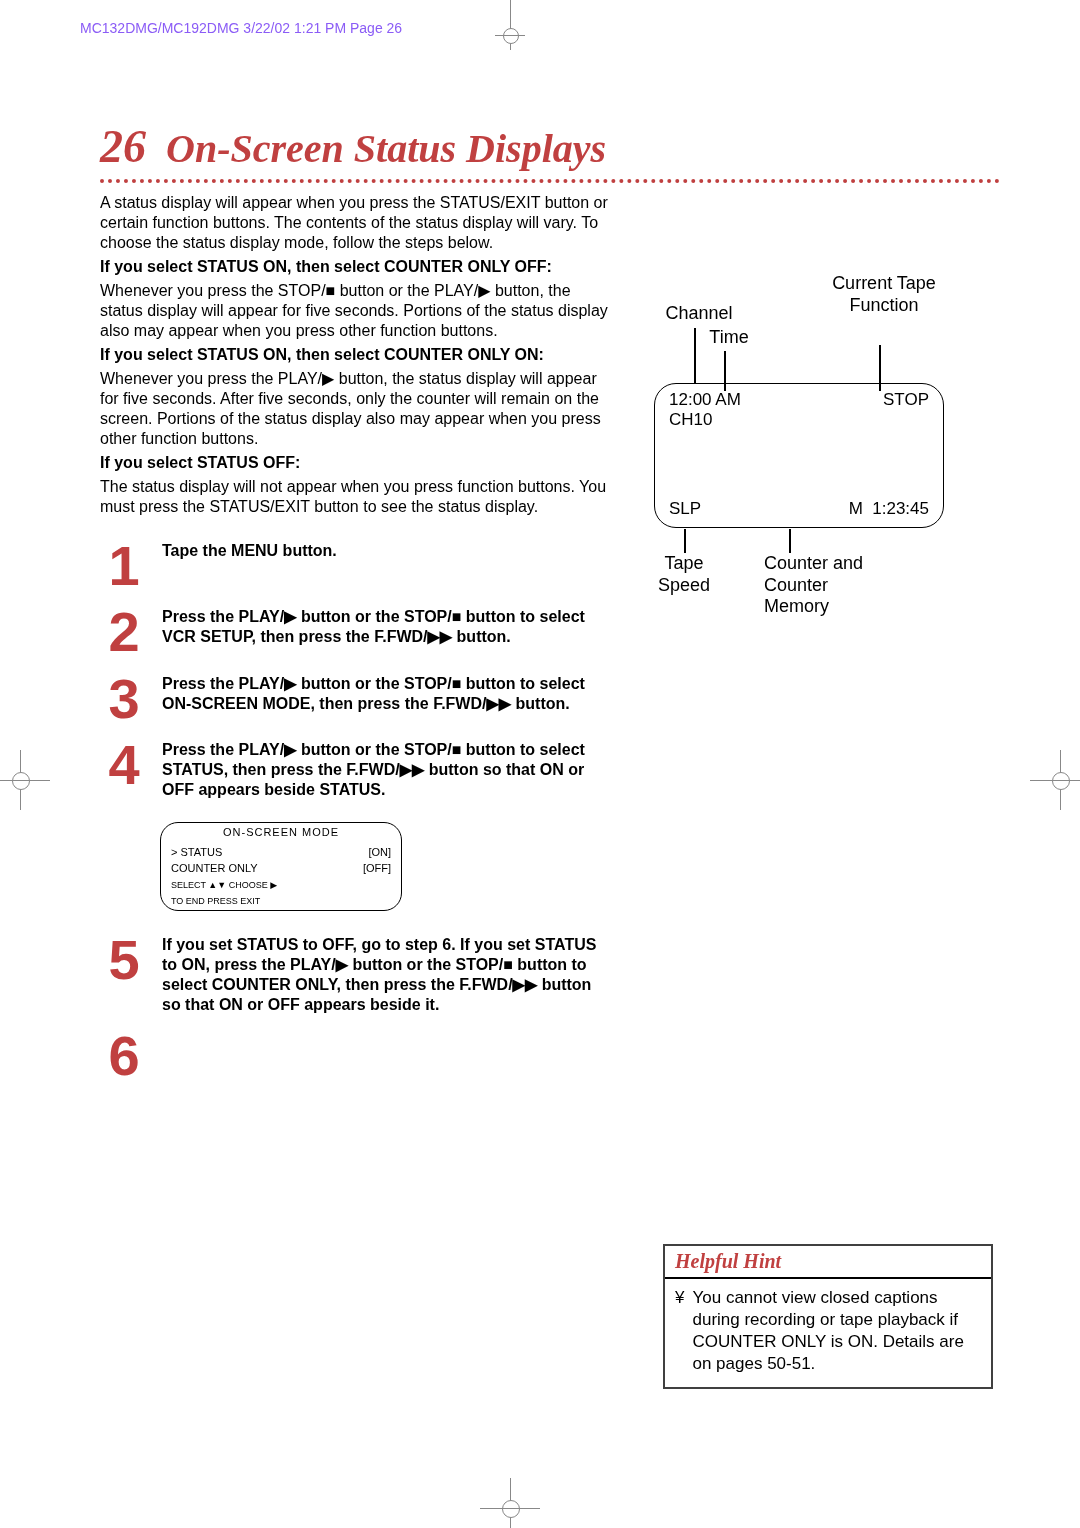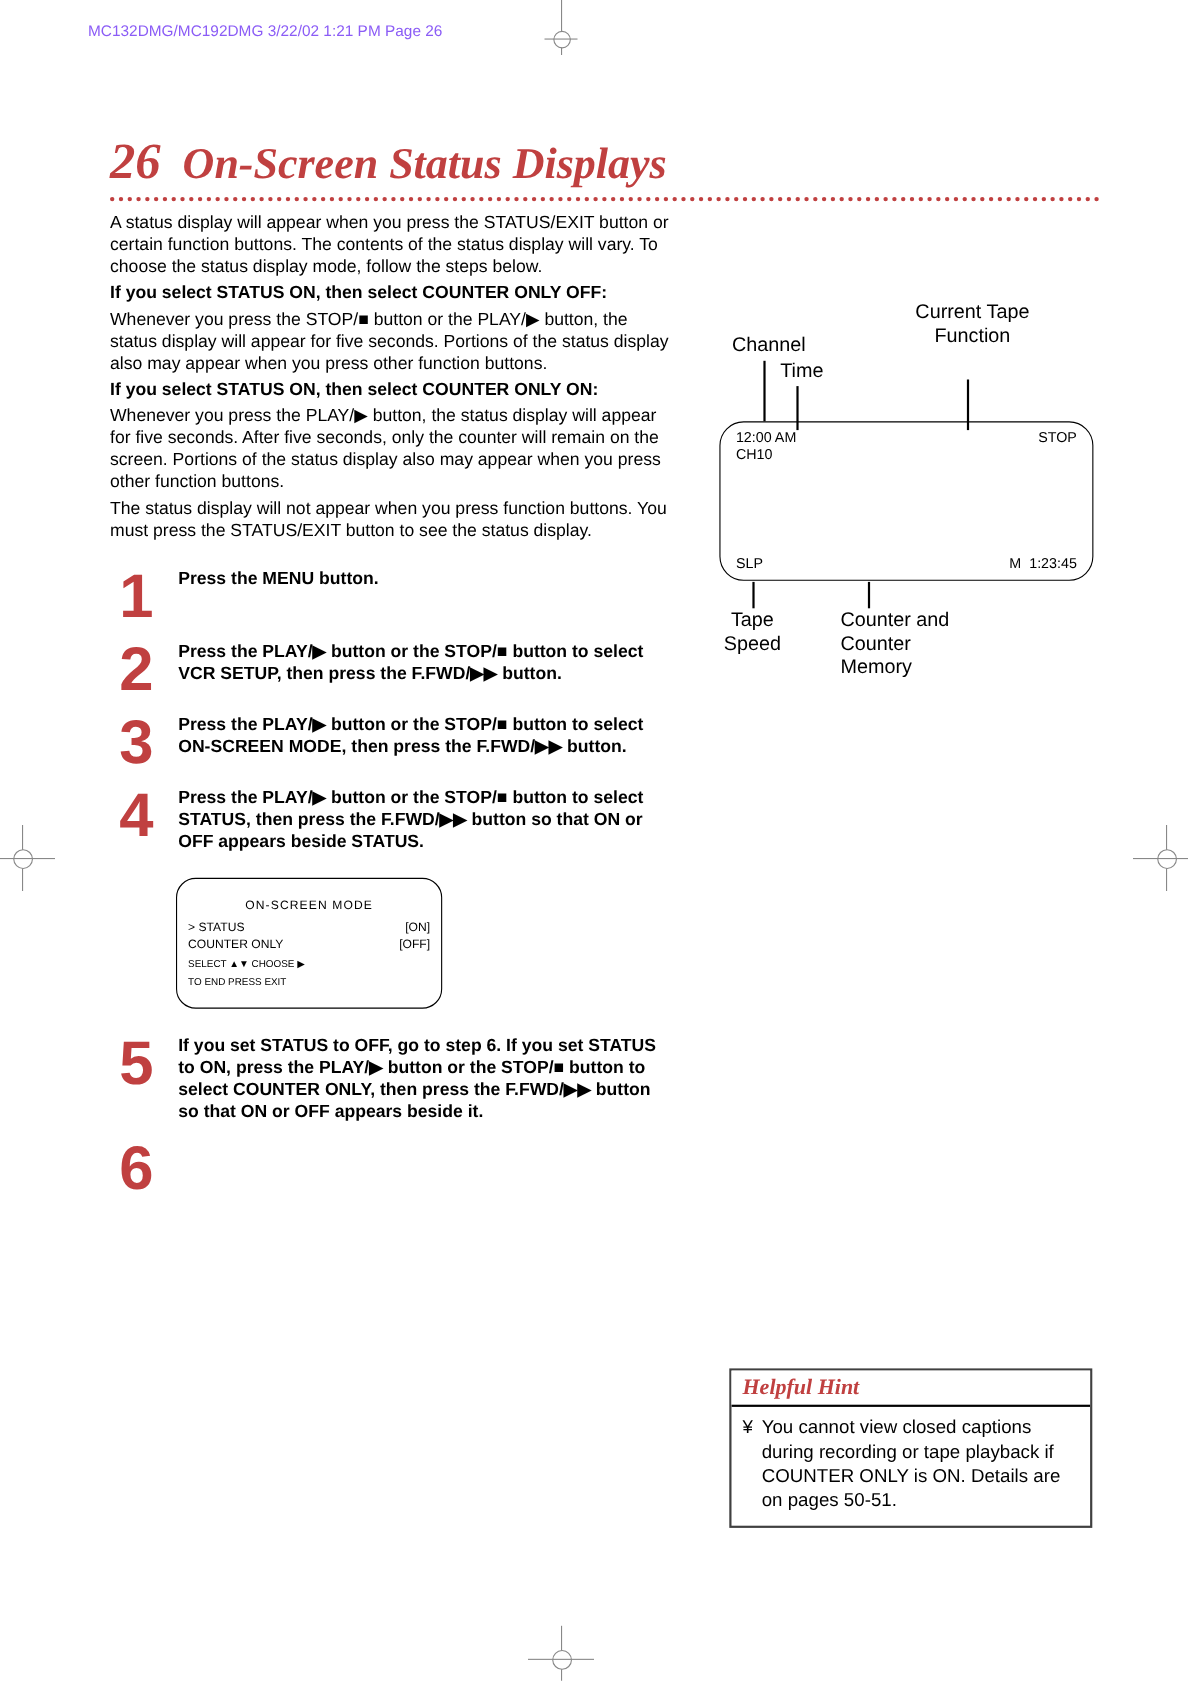--- a/index.html
+++ b/index.html
@@ -88,43 +88,43 @@
   .step { display:flex; gap:14px; margin-bottom:16px; }
   .step-num { color:#c04040; font-size:56px; font-weight:bold; font-family:Arial,sans-serif; line-height:0.9; width:48px; text-align:center;}
   .step-body { font-size:16px; font-weight:bold; line-height:1.25; flex:1; }
   .step-body .normal { font-weight: normal; }
 
   .menu-box {
     width: 220px;
     margin: 8px 0 8px 60px;
     border:1px solid #000;
     border-radius:18px;
-    padding: 18px 10px;
+    padding: 3px 10px;
     font-size:11px;
     font-family: Arial, sans-serif;
   }
   .menu-box .row { display:flex; justify-content:space-between; margin:2px 0;}
   .menu-box .tiny { font-size:9px; line-height:1.1; margin-top:6px;}
 
   .diagram {
     position: relative;
     width: 370px;
     height: 440px;
     margin-top: 40px;
   }
   .lbl { position:absolute; font-size:18px; text-align:center; line-height:1.2; }
   .screen-box {
     position:absolute;
     top:150px; left:40px;
-    width:340px; height:145px;
+    width:290px; height:145px;
     border:1.5px solid #000;
     border-radius:22px;
     padding:6px 14px;
     box-sizing:border-box;
-    font-size:13px;
+    font-size:17px;
     font-family: Arial, sans-serif;
   }
   .screen-top { display:flex; justify-content:space-between; }
   .screen-bot { display:flex; justify-content:space-between; position:absolute; bottom:8px; left:14px; right:14px;}
   .line { position:absolute; background:#000; }
 
   .hint-box {
     position: absolute;
     top: 1244px;
     left: 663px;
@@ -174,27 +174,28 @@
     <hr class="dots">
 
     <div class="two-col">
       <div class="left-col">
         <div class="intro">
           <p>A status display will appear when you press the STATUS/EXIT button or certain function buttons. The contents of the status display will vary.  To choose the status display mode, follow the steps below.</p>
           <p class="bold">If you select STATUS ON, then select COUNTER ONLY OFF:</p>
           <p class="indent">Whenever you press the STOP/■ button or the PLAY/▶ button, the status display will appear for five seconds. Portions of the status display also may appear when you press other function buttons.</p>
           <p class="bold">If you select STATUS ON, then select COUNTER ONLY ON:</p>
           <p class="indent">Whenever you press the PLAY/▶ button, the status display will appear for five seconds. After five seconds, only the counter will remain on the screen. Portions of the status display also may appear when you press other function buttons.</p>
+          <p class="bold">If you select STATUS OFF:</p>
           <p class="indent">The status display will not appear when you press function buttons. You must press the STATUS/EXIT button to see the status display.</p>
         </div>
 
         <div class="steps">
           <div class="step">
             <div class="step-num">1</div>
-            <div class="step-body">Press the MENU button.</div>
+            <div class="step-body">Tape the MENU button.</div>
           </div>
           <div class="step">
             <div class="step-num">2</div>
             <div class="step-body">Press the PLAY/▶ button or the STOP/■ button to select VCR SETUP, then press the F.FWD/▶▶ button.</div>
           </div>
           <div class="step">
             <div class="step-num">3</div>
             <div class="step-body">Press the PLAY/▶ button or the STOP/■ button to select ON-SCREEN MODE, then press the F.FWD/▶▶ button.</div>
           </div>
           <div class="step" style="flex-direction:column;">

